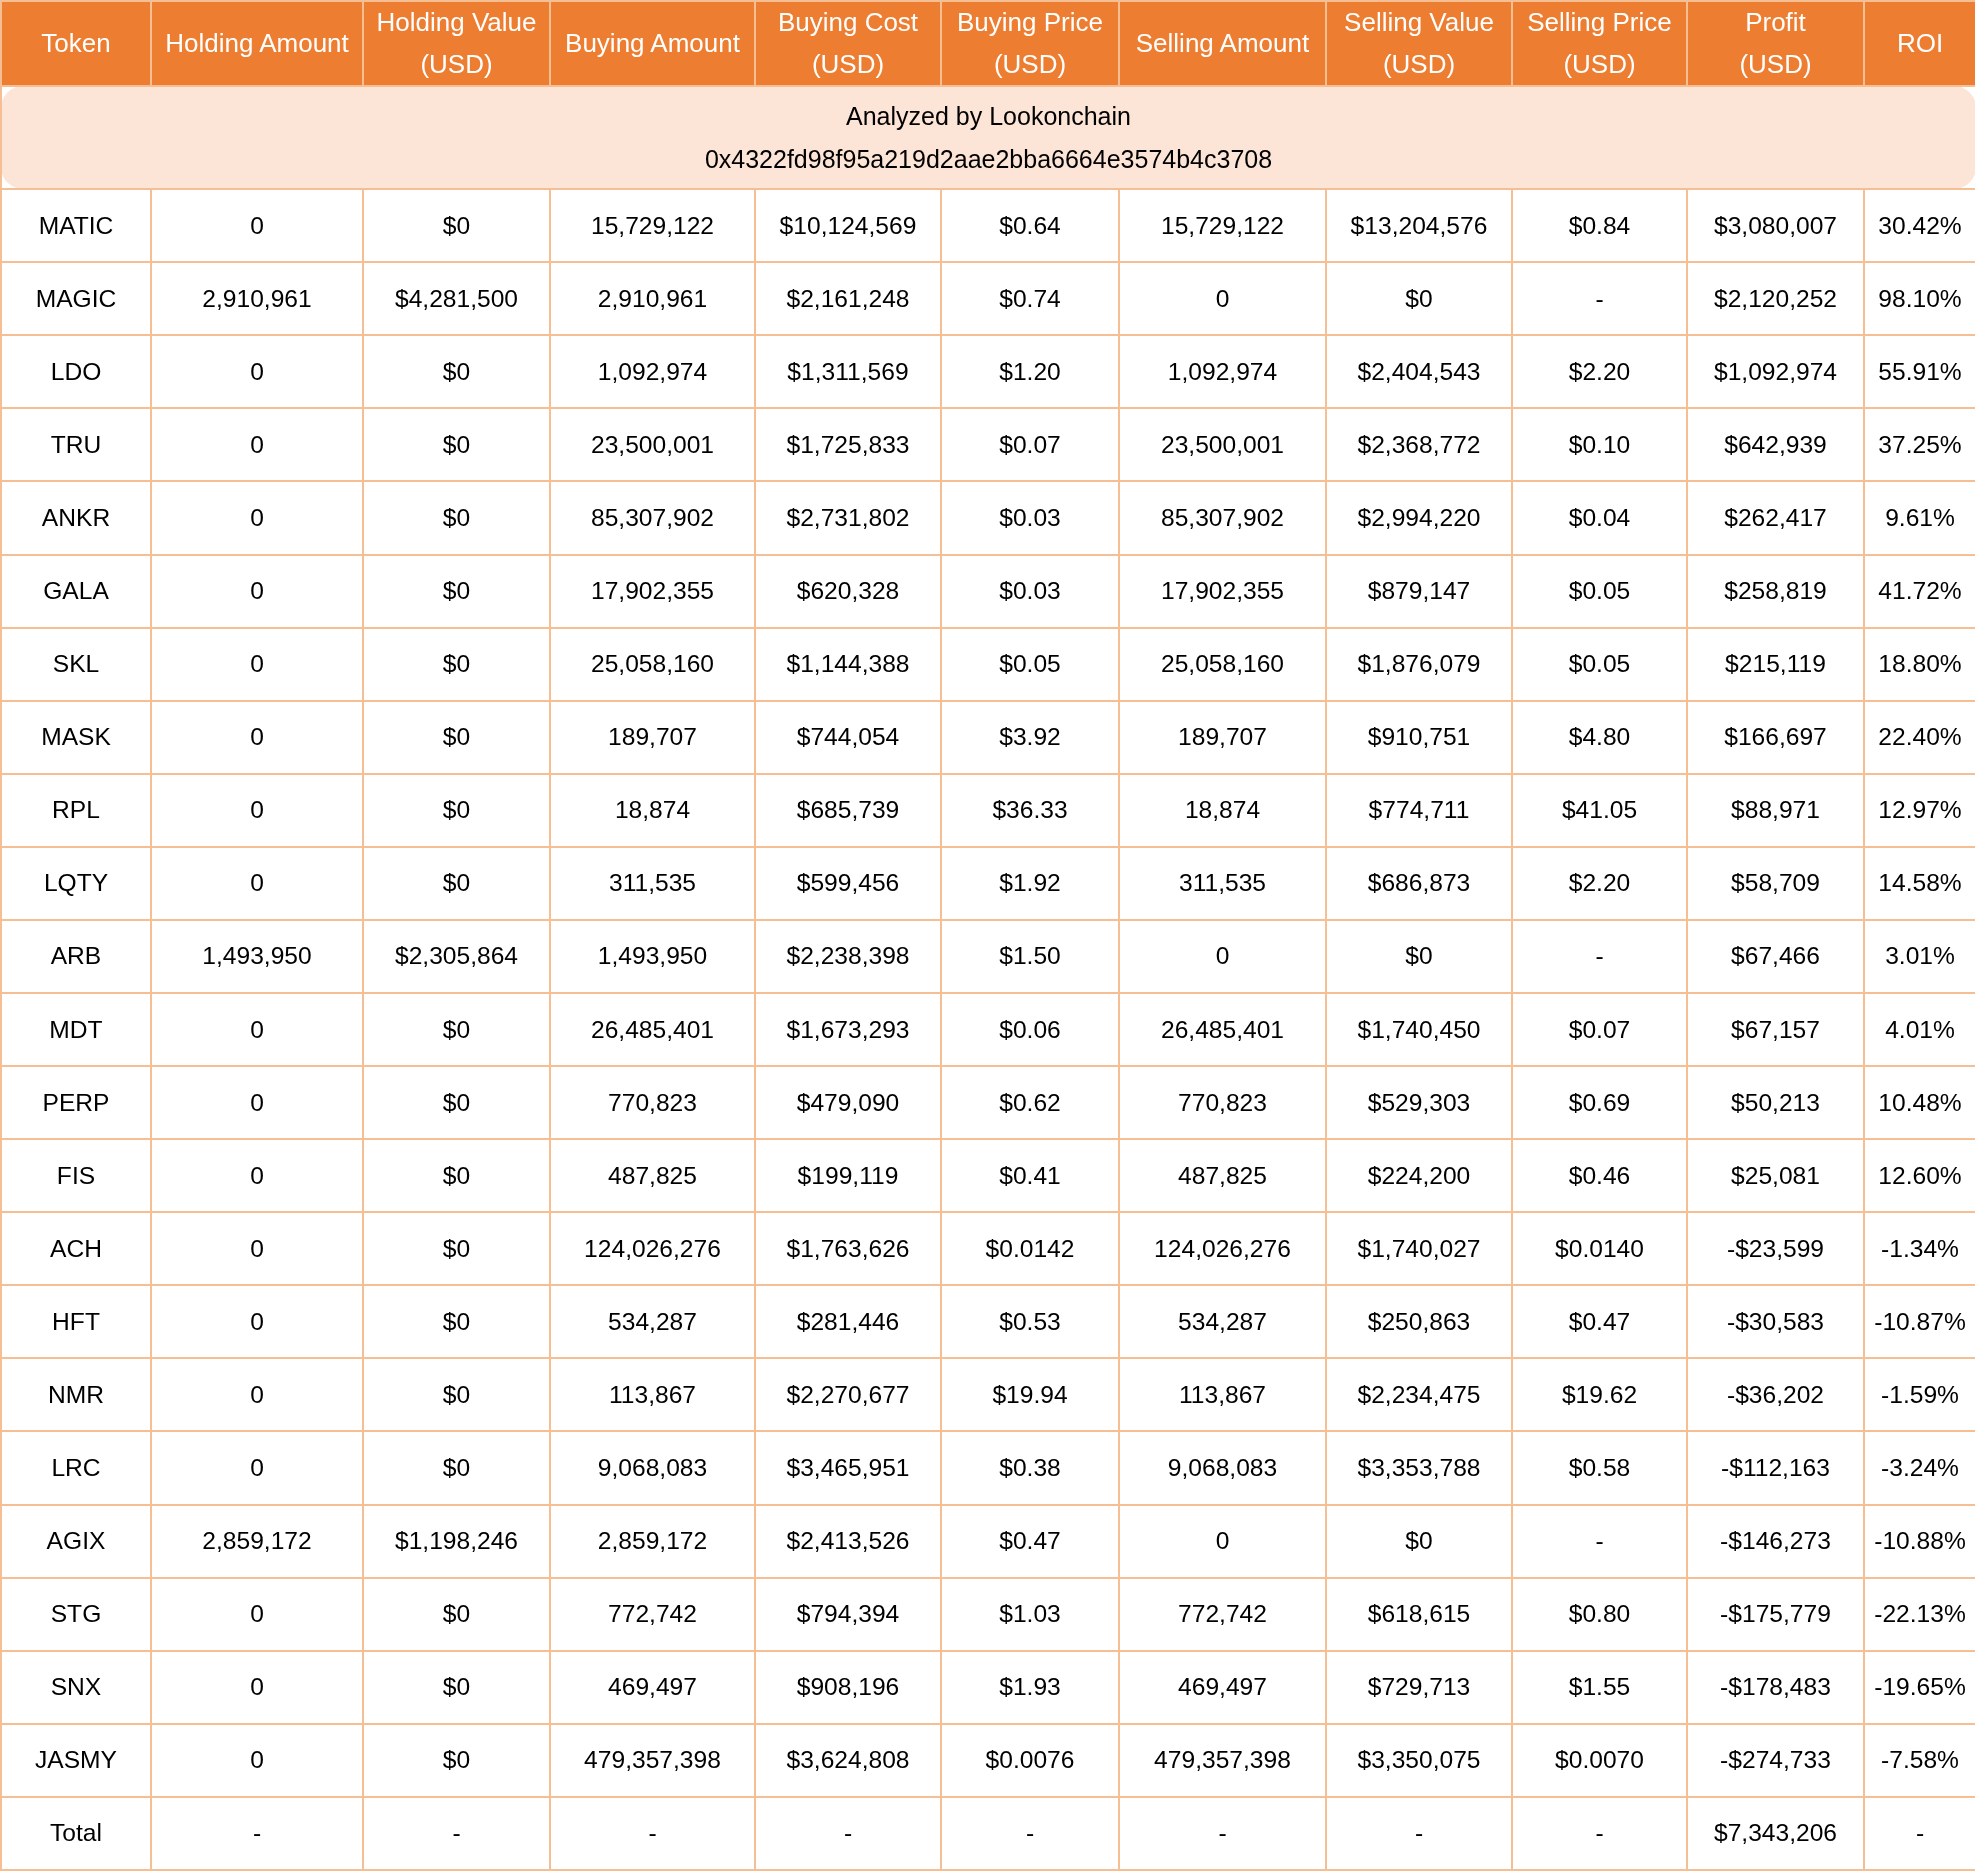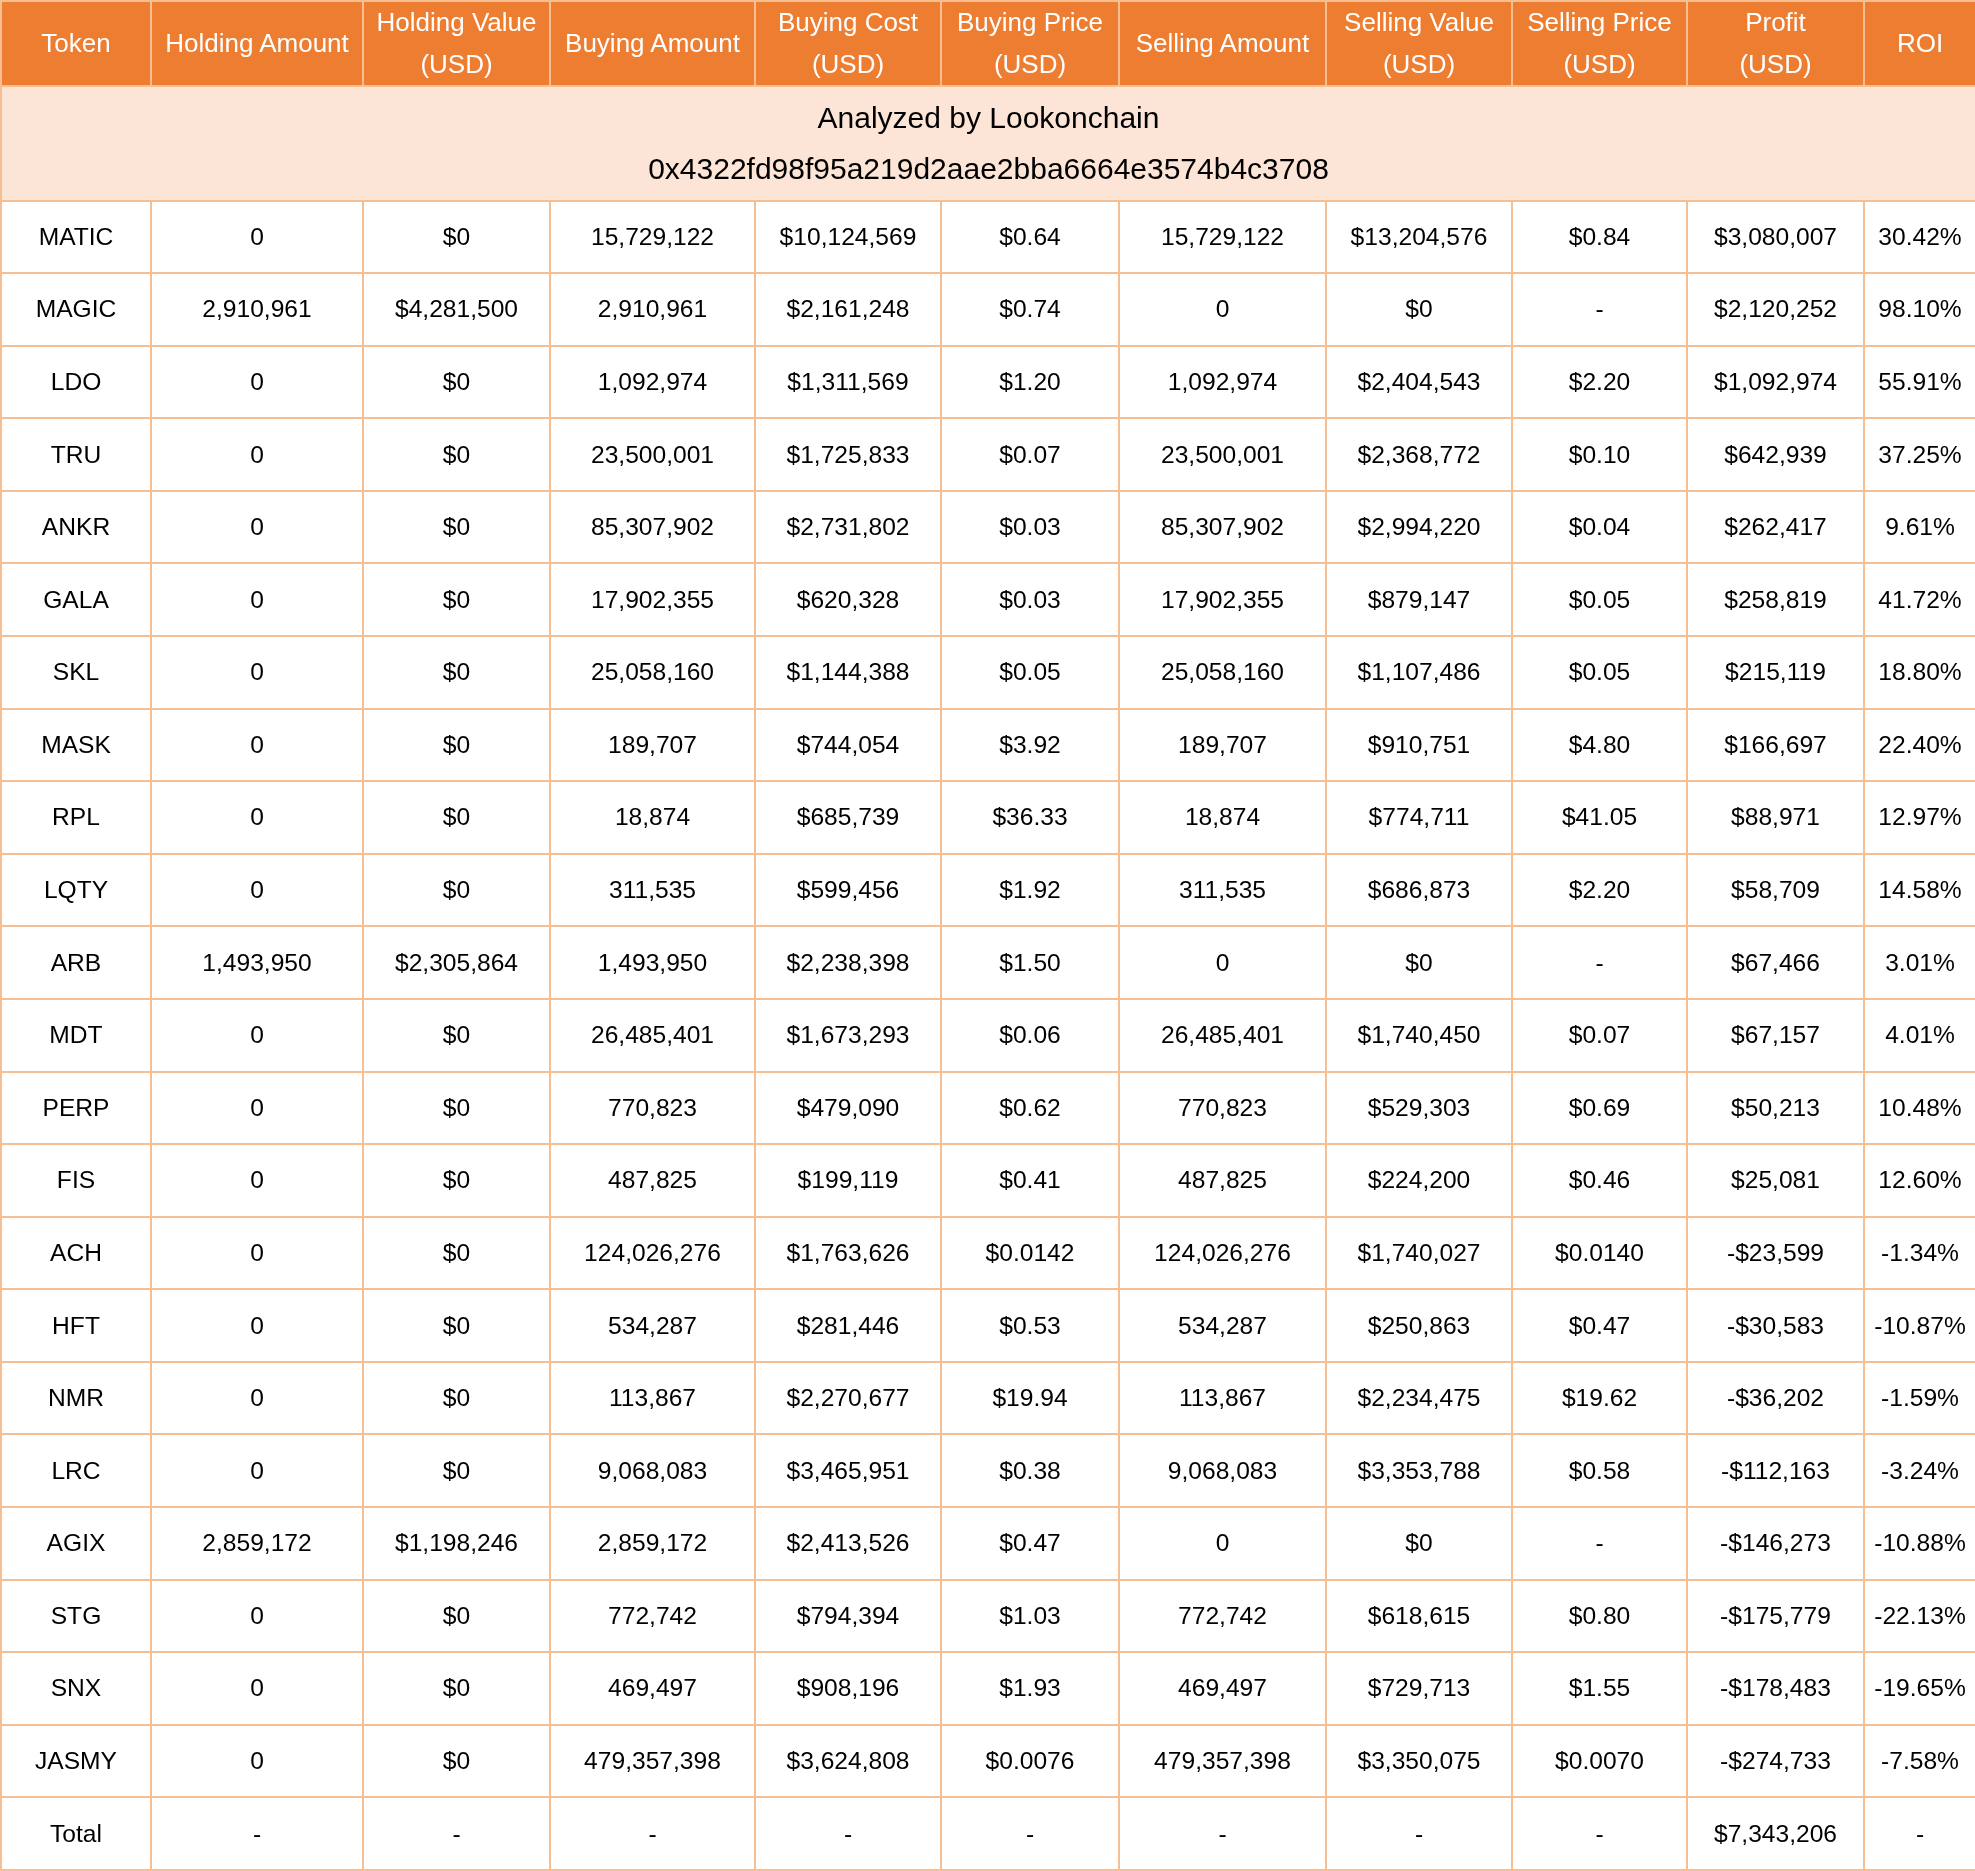--- a/index.html
+++ b/index.html
@@ -35,22 +35,23 @@
   thead th{
     background:var(--header-bg);
     color:var(--header-text);
     font-weight:normal;
     font-size:26px;
     line-height:1.6;
   }
   tr.banner-row{height:93px;}
   tr.banner-row td{
     background:var(--banner-bg);
-    font-size:30px;
+    font-size:25px;
     line-height:1.7;
+    border-radius:22px;
   }
   tbody tr.data-row{height:66px;}
   tbody td{
     font-size:24.6px;
     background:var(--cell-bg);
   }
 </style>
 </head>
 <body>
 
@@ -169,21 +170,21 @@
         <td>41.72%</td>
       </tr>
       <tr class="data-row">
         <td>SKL</td>
         <td>0</td>
         <td>$0</td>
         <td>25,058,160</td>
         <td>$1,144,388</td>
         <td>$0.05</td>
         <td>25,058,160</td>
-        <td>$1,107,486</td>
+        <td>$1,876,079</td>
         <td>$0.05</td>
         <td>$215,119</td>
         <td>18.80%</td>
       </tr>
       <tr class="data-row">
         <td>MASK</td>
         <td>0</td>
         <td>$0</td>
         <td>189,707</td>
         <td>$744,054</td>

